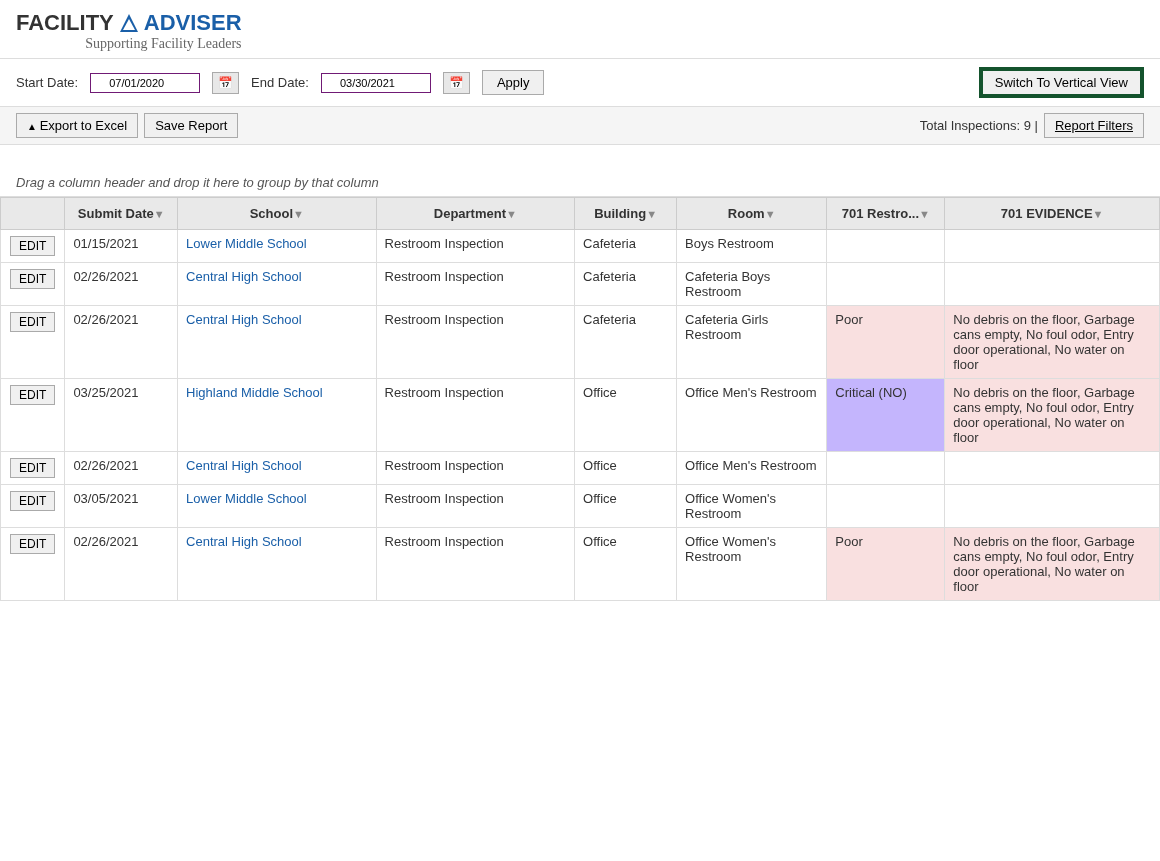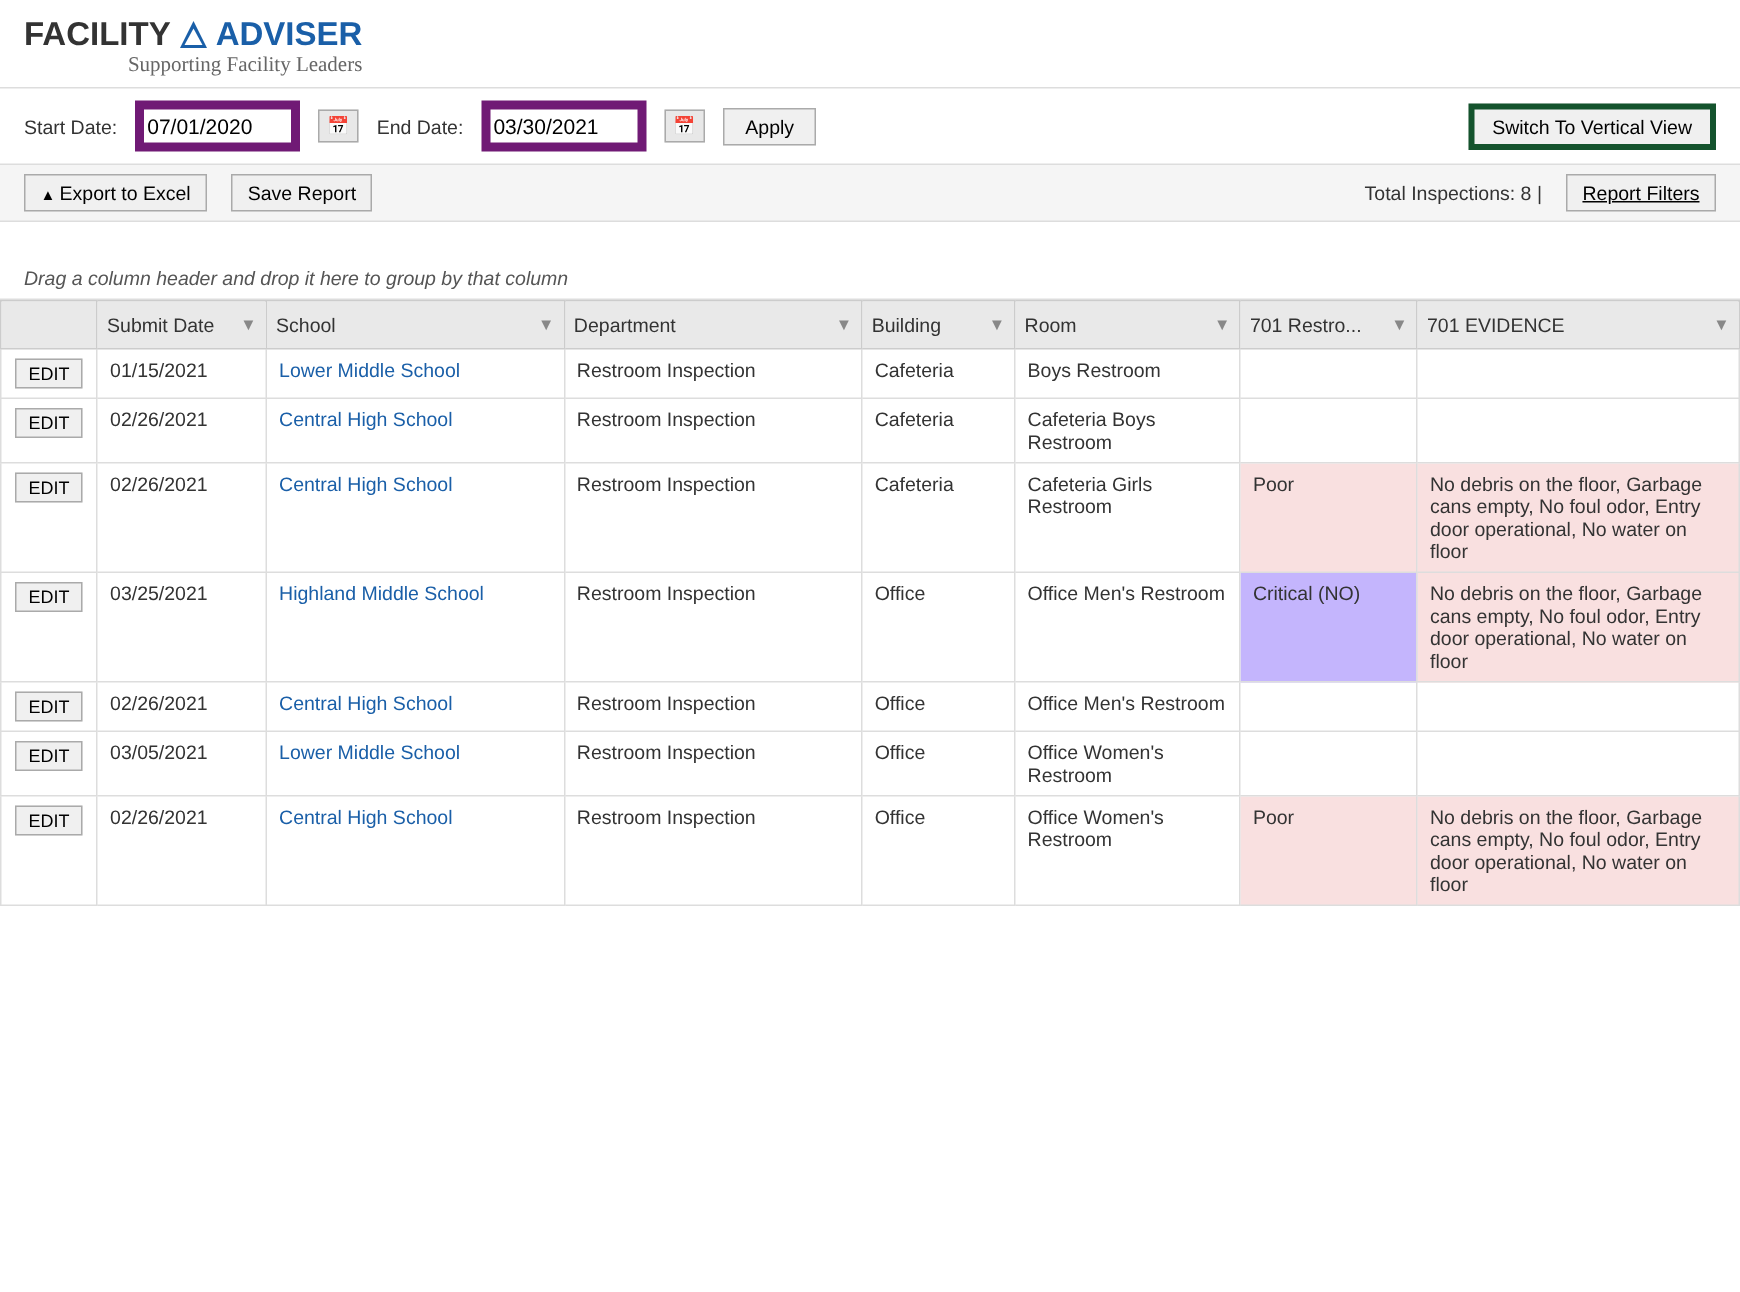--- a/index.html
+++ b/index.html
@@ -7,40 +7,40 @@
 
     
     .header { display: flex; align-items: center; justify-content: space-between; padding: 10px 16px 6px 16px; border-bottom: 1px solid #ddd; }
     .logo { text-align: right; }
     .logo-text { font-size: 22px; font-weight: bold; color: #333; display: flex; align-items: center; gap: 4px; }
     .logo-sub { font-size: 14px; color: #666; text-align: right; font-family: Liberation Serif, serif; }
 
     
     .toolbar { display: flex; align-items: center; padding: 8px 16px; border-bottom: 1px solid #ddd; gap: 12px; }
     .toolbar label { font-size: 13px; color: #333; }
-    .date-input { border: 6px solid #701a75; padding: 3px 2px; font-size: 14px; width: 110px; }
+    .date-input { border: 1px solid #701a75; padding: 3px 18px; font-size: 11px; width: 110px; }
     .cal-btn { background: #e8e8e8; border: 1px solid #aaa; padding: 3px 5px; cursor: pointer; font-size: 12px; }
     .apply-btn { background: #f0f0f0; border: 1px solid #aaa; padding: 4px 14px; cursor: pointer; font-size: 13px; }
     .switch-btn { margin-left: auto; background: #f0f0f0; border: 4px solid #14532d; padding: 4px 12px; cursor: pointer; font-size: 13px; }
 
     
-    .action-bar { display: flex; align-items: center; padding: 6px 16px; background: #f5f5f5; border-bottom: 1px solid #ddd; gap: 16px; }
+    .action-bar { display: flex; align-items: center; padding: 6px 16px; background: #f5f5f5; border-bottom: 1px solid #ddd; gap: 6px; }
     .excel-btn, .save-btn { background: #f0f0f0; border: 1px solid #aaa; padding: 4px 10px; cursor: pointer; font-size: 13px; }
     .excel-btn::before { content: "▲ "; font-size: 10px; }
     .total-info { margin-left: auto; font-size: 13px; color: #333; }
     .report-filters-btn { background: #f0f0f0; border: 1px solid #aaa; padding: 4px 10px; cursor: pointer; font-size: 13px; text-decoration: underline; }
 
     
     .drag-hint { padding: 6px 16px; font-size: 13px; color: #555; border-bottom: 1px solid #ddd; font-style: italic; margin-top: 24px; }
 
     
     .table-container { overflow-x: auto; overflow-y: auto; height: 650px; position: relative; }
     table { border-collapse: collapse; width: 100%; table-layout: fixed; }
     thead th { background: #e9e9e9; border: 1px solid #ccc; padding: 8px 6px; font-size: 13px; font-weight: normal; color: #333; text-align: left; white-space: nowrap; position: sticky; top: 0; z-index: 10; }
-    thead th .th-inner { display: flex; align-items: center; justify-content: space-between; }
+    thead th .th-inner { display: flex; align-items: center; justify-content: center; font-weight: bold; }
     .filter-icon { color: #888; font-size: 11px; cursor: pointer; }
     tbody td { border: 1px solid #ddd; padding: 6px 8px; vertical-align: top; font-size: 13px; }
 
     
     col.c-edit { width: 60px; }
     col.c-date { width: 105px; }
     col.c-school { width: 185px; }
     col.c-dept { width: 185px; }
     col.c-building { width: 95px; }
     col.c-room { width: 140px; }
@@ -80,21 +80,21 @@
   <button class="cal-btn">📅</button>
 
   <button class="apply-btn">Apply</button>
 
   <button class="switch-btn">Switch To Vertical View</button>
 </div>
 
 <div class="action-bar">
   <button class="excel-btn">Export to Excel</button>
   <button class="save-btn">Save Report</button>
-  <span class="total-info">Total Inspections: 8 |</span>
+  <span class="total-info">Total Inspections: 9 |</span>
   <button class="report-filters-btn">Report Filters</button>
 </div>
 
 <div class="drag-hint">Drag a column header and drop it here to group by that column</div>
 
 <div class="table-container">
   <table>
     <colgroup>
       <col class="c-edit">
       <col class="c-date">

